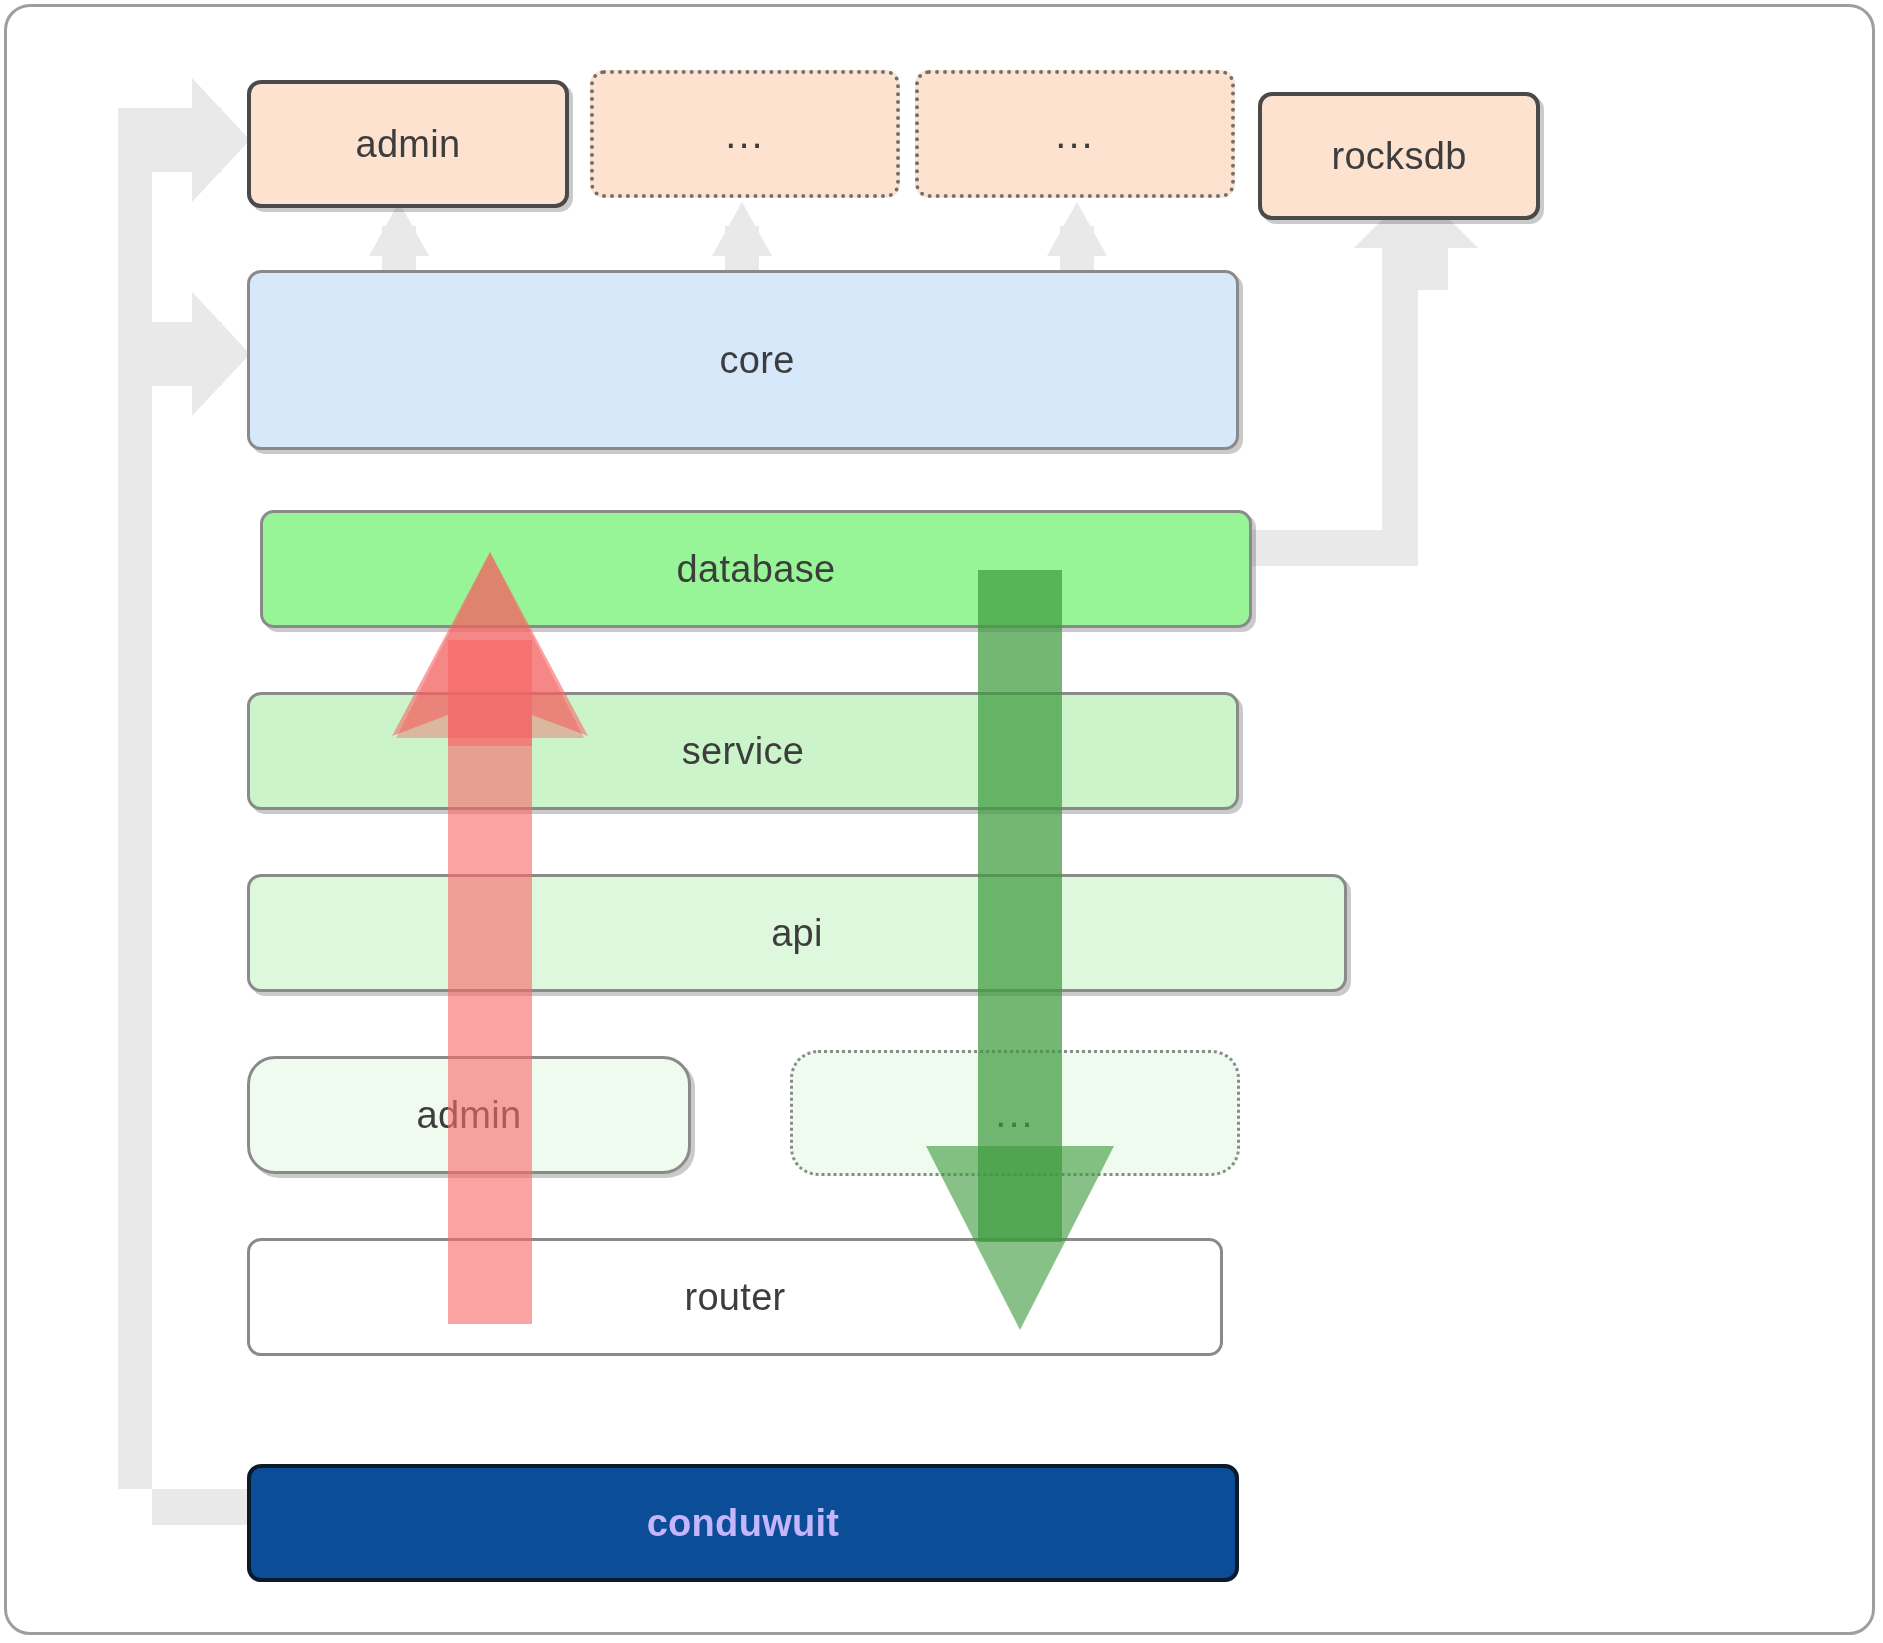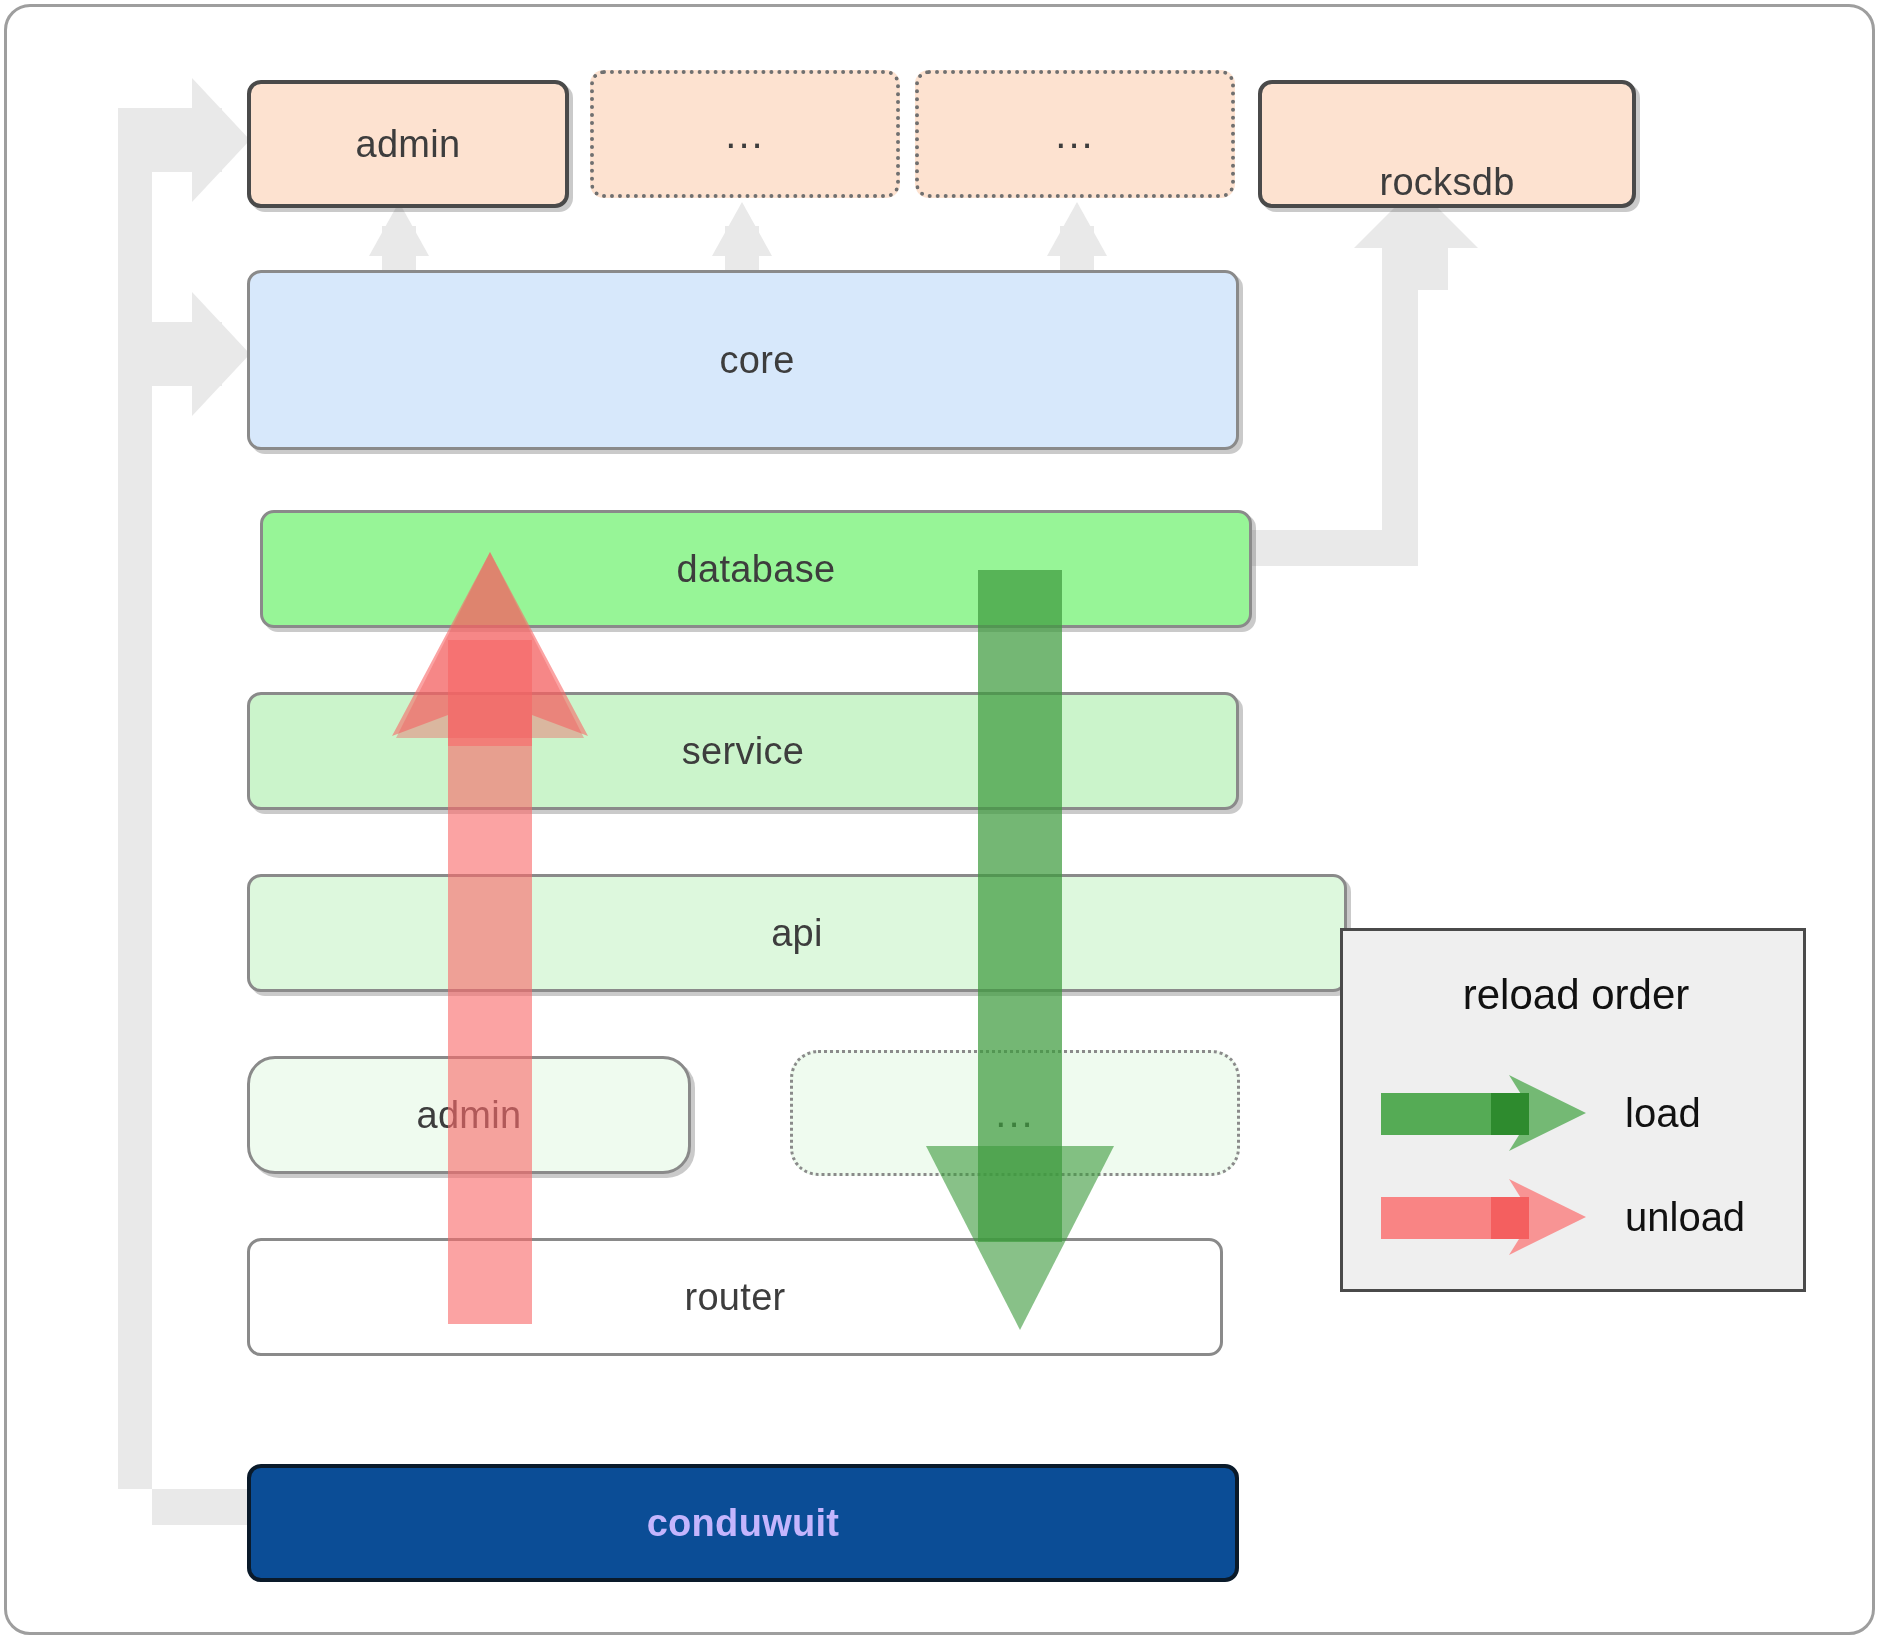--- a/index.html
+++ b/index.html
@@ -123,21 +123,21 @@
   </div>
 
   <div class="node dotted peach" style="left:590px;top:70px;width:310px;height:128px;">
     <span class="dots">...</span>
   </div>
 
   <div class="node dotted peach" style="left:915px;top:70px;width:320px;height:128px;">
     <span class="dots">...</span>
   </div>
 
-  <div class="node solid-dark peach shadow" style="left:1258px;top:80px;width:378px;height:128px;align-items:flex-end;">
+  <div class="node solid-dark peach shadow" style="left:1258px;top:92px;width:282px;height:128px;">
     <span>rocksdb</span>
   </div>
 
   <div class="node solid-gray blue shadow" style="left:247px;top:270px;width:992px;height:180px;">
     <span>core</span>
   </div>
 
   <div class="node solid-gray g0 shadow" style="left:247px;top:510px;width:992px;height:118px;margin-left:13px;">
     <span>database</span>
   </div>
@@ -176,35 +176,14 @@
 
       <polygon points="490,552 584,738 396,738" fill="#f05c5c" opacity="0.40"></polygon>
     </g>
 
     <g>
       <rect x="978" y="570" width="84" height="672" fill="#3f9b3f" opacity="0.72"></rect>
       <polygon points="1020,1330 926,1146 1114,1146" fill="#3f9b3f" opacity="0.62"></polygon>
     </g>
   </svg>
 
-  <div class="legend">
-    <div class="legend-title">reload order</div>
-
-    <div class="legend-row r1">
-      <svg class="legend-swatch" viewBox="0 0 222 92">
-        <rect x="0" y="26" width="142" height="42" fill="#55ab55"></rect>
-        <polygon points="205,46 128,8 143,32 110,32 110,60 143,60 128,84" fill="#55ab55" opacity="0.80"></polygon>
-        <rect x="110" y="26" width="38" height="42" fill="#2e8b2e"></rect>
-      </svg>
-      <div class="legend-label">load</div>
-    </div>
-
-    <div class="legend-row r2">
-      <svg class="legend-swatch" viewBox="0 0 222 92">
-        <rect x="0" y="26" width="142" height="42" fill="#f98484"></rect>
-        <polygon points="205,46 128,8 143,32 110,32 110,60 143,60 128,84" fill="#f98484" opacity="0.85"></polygon>
-        <rect x="110" y="26" width="38" height="42" fill="#f45f5f"></rect>
-      </svg>
-      <div class="legend-label">unload</div>
-    </div>
-  </div>
 
 </div>
 
 </body></html>

